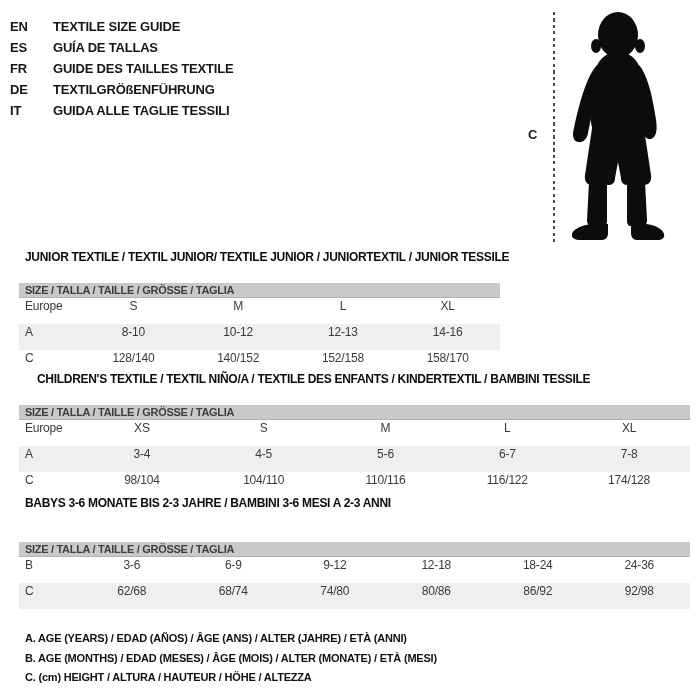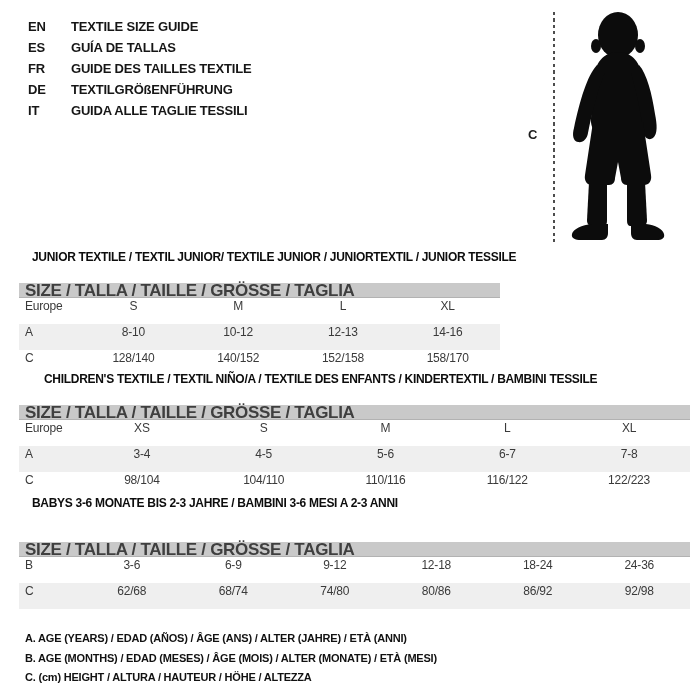--- a/index.html
+++ b/index.html
@@ -4,21 +4,21 @@
 <style>
   html, body { margin:0; padding:0; }
   body {
     width:700px; height:700px; background:#ffffff; position:relative;
     overflow:hidden; font-family:"Liberation Sans", sans-serif;
     -webkit-font-smoothing:antialiased;
   }
   .abs { position:absolute; }
 
   
-  .langs { left:28px; top:16px; }
+  .langs { left:10px; top:16px; }
   .lang-row { line-height:20px; white-space:nowrap; }
   .lang-code {
     display:inline-block; width:43px; font-weight:bold; font-size:13px;
     color:#161616; letter-spacing:-0.2px;
   }
   .lang-label {
     font-weight:bold; font-size:13px; color:#161616; letter-spacing:-0.2px;
   }
 
   
@@ -26,31 +26,31 @@
     left:553px; top:12px; width:2px; height:232px;
     background:repeating-linear-gradient(to bottom, #4d4d4d 0 3px, transparent 3px 6.5px);
   }
   .c-label {
     left:528px; top:127px; font-weight:bold; font-size:13px; color:#1c1c1c;
   }
   .baby { left:565px; top:10px; }
 
   
   .sec-title {
-    left:32px; font-weight:bold; font-size:12px; color:#0d0d0d;
+    left:25px; font-weight:bold; font-size:12px; color:#0d0d0d;
     letter-spacing:-0.3px; white-space:nowrap; line-height:15px;text-align:right;
   }
   #title1 { top:250px; }
   #title2 { top:372px;margin-left:12px; }
   #title3 { top:494px; line-height:18.5px; }
 
   
   .bar {
     left:19px; height:15px; line-height:15px; background:#c9c9c9;
-    color:#3f3f3f; font-weight:bold; font-size:17px; letter-spacing:-0.3px;
+    color:#3f3f3f; font-weight:bold; font-size:11px; letter-spacing:-0.3px;
     padding-left:6px; box-sizing:border-box; border-bottom:1px solid #b2b2b2;
     white-space:nowrap;
   }
   #bar1 { top:283px; width:481px; }
   #bar2 { top:405px; width:671px; }
   #bar3 { top:542px; width:671px; }
 
   
   .tbl { left:19px; }
   #tbl1 { top:298px; width:481px; }
@@ -157,21 +157,21 @@
     <span class="cell">5-6</span>
     <span class="cell">6-7</span>
     <span class="cell">7-8</span>
   </div>
   <div class="trow">
     <span class="cell rowlabel">C</span>
     <span class="cell">98/104</span>
     <span class="cell">104/110</span>
     <span class="cell">110/116</span>
     <span class="cell">116/122</span>
-    <span class="cell">122/223</span>
+    <span class="cell">174/128</span>
   </div>
 </div>
 
 <div class="abs sec-title" id="title3">
   <div>BABYS 3-6 MONATE BIS 2-3 JAHRE / BAMBINI 3-6 MESI A 2-3 ANNI</div>
 </div>
 <div class="abs bar" id="bar3">SIZE / TALLA / TAILLE / GRÖSSE / TAGLIA</div>
 <div class="abs tbl" id="tbl3">
   <div class="trow">
     <span class="cell rowlabel">B</span>

